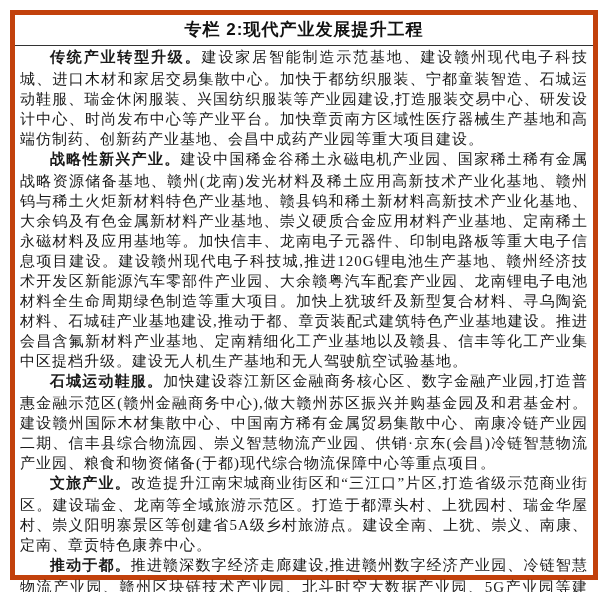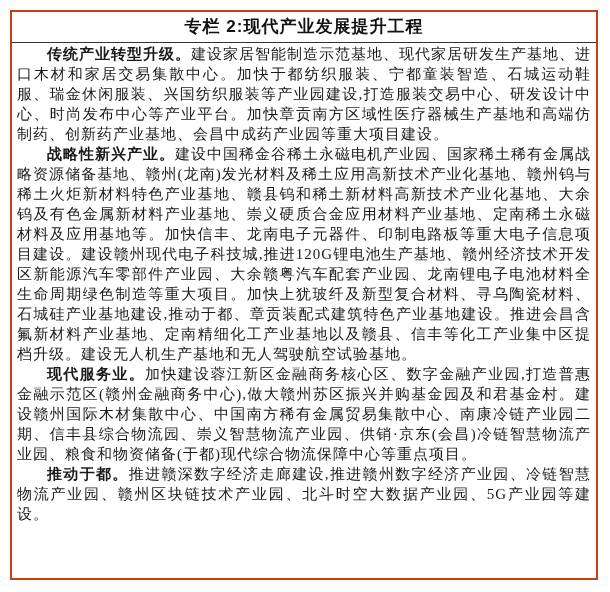--- a/index.html
+++ b/index.html
@@ -9,21 +9,21 @@
     width: 610px;
     height: 592px;
     overflow: hidden;
   }
   .panel {
     position: absolute;
     left: 10px;
     top: 10px;
     width: 588px;
     height: 570px;
-    border: 2px solid #c2410c;
+    border: 5px solid #c2410c;
     background: #ffffff;
     box-sizing: border-box;
   }
   .panel-title {
     height: 30px;
     line-height: 30px;
     border-bottom: 1px solid #333333;
     text-align: center;
     font-family: "Liberation Sans", "DejaVu Sans", sans-serif;
     font-weight: bold;
@@ -40,26 +40,28 @@
     text-align: justify;
     letter-spacing: 1px;
   }
   .panel-body p {
     margin: 0;
     padding: 0;
     text-indent: 2em;
   }
   .lead {
     font-weight: bold;
+    font-family: Liberation Mono, monospace;
   }
 </style>
 </head>
 <body>
 
 <div class="panel">
   <div class="panel-title">专栏 2:现代产业发展提升工程</div>
   <div class="panel-body">
-    <p><span class="lead">传统产业转型升级。</span><span>建设家居智能制造示范基地、现代家居研发生产基地、进口木材和家居交易集散中心。加快于都纺织服装、宁都童装智造、石城运动鞋服、瑞金休闲服装、兴国纺织服装等产业园建设,打造服装交易中心、研发设计中心、时尚发布中心等产业平台。加快章贡南方区域性医疗器械生产基地和高端仿制药、创新药产业基地、会昌中成药产业园等重大项目建设。</span></p>
+    <p><span class="lead">传统产业转型升级。</span><span>建设家居智能制造示范基地、建设赣州现代电子科技城、进口木材和家居交易集散中心。加快于都纺织服装、宁都童装智造、石城运动鞋服、瑞金休闲服装、兴国纺织服装等产业园建设,打造服装交易中心、研发设计中心、时尚发布中心等产业平台。加快章贡南方区域性医疗器械生产基地和高端仿制药、创新药产业基地、会昌中成药产业园等重大项目建设。</span></p>
     <p><span class="lead">战略性新兴产业。</span><span>建设中国稀金谷稀土永磁电机产业园、国家稀土稀有金属战略资源储备基地、赣州(龙南)发光材料及稀土应用高新技术产业化基地、赣州钨与稀土火炬新材料特色产业基地、赣县钨和稀土新材料高新技术产业化基地、大余钨及有色金属新材料产业基地、崇义硬质合金应用材料产业基地、定南稀土永磁材料及应用基地等。加快信丰、龙南电子元器件、印制电路板等重大电子信息项目建设。建设赣州现代电子科技城,推进120G锂电池生产基地、赣州经济技术开发区新能源汽车零部件产业园、大余赣粤汽车配套产业园、龙南锂电子电池材料全生命周期绿色制造等重大项目。加快上犹玻纤及新型复合材料、寻乌陶瓷材料、石城硅产业基地建设,推动于都、章贡装配式建筑特色产业基地建设。推进会昌含氟新材料产业基地、定南精细化工产业基地以及赣县、信丰等化工产业集中区提档升级。建设无人机生产基地和无人驾驶航空试验基地。</span></p>
-    <p><span class="lead">现代服务业。</span><span>加快建设蓉江新区金融商务核心区、数字金融产业园,打造普惠金融示范区(赣州金融商务中心),做大赣州苏区振兴并购基金园及和君基金村。建设赣州国际木材集散中心、中国南方稀有金属贸易集散中心、南康冷链产业园二期、信丰县综合物流园、崇义智慧物流产业园、供销·京东(会昌)冷链智慧物流产业园、粮食和物资储备(于都)现代综合物流保障中心等重点项目。</span></p>
+    <p><span class="lead">石城运动鞋服。</span><span>加快建设蓉江新区金融商务核心区、数字金融产业园,打造普惠金融示范区(赣州金融商务中心),做大赣州苏区振兴并购基金园及和君基金村。建设赣州国际木材集散中心、中国南方稀有金属贸易集散中心、南康冷链产业园二期、信丰县综合物流园、崇义智慧物流产业园、供销·京东(会昌)冷链智慧物流产业园、粮食和物资储备(于都)现代综合物流保障中心等重点项目。</span></p>
+    <p><span class="lead">文旅产业。</span><span>改造提升江南宋城商业街区和“三江口”片区,打造省级示范商业街区。建设瑞金、龙南等全域旅游示范区。打造于都潭头村、上犹园村、瑞金华屋村、崇义阳明寨景区等创建省5A级乡村旅游点。建设全南、上犹、崇义、南康、定南、章贡特色康养中心。</span></p>
     <p><span class="lead">推动于都。</span><span>推进赣深数字经济走廊建设,推进赣州数字经济产业园、冷链智慧物流产业园、赣州区块链技术产业园、北斗时空大数据产业园、5G产业园等建设。</span></p>
   </div>
 </div>
 
 </body></html>

